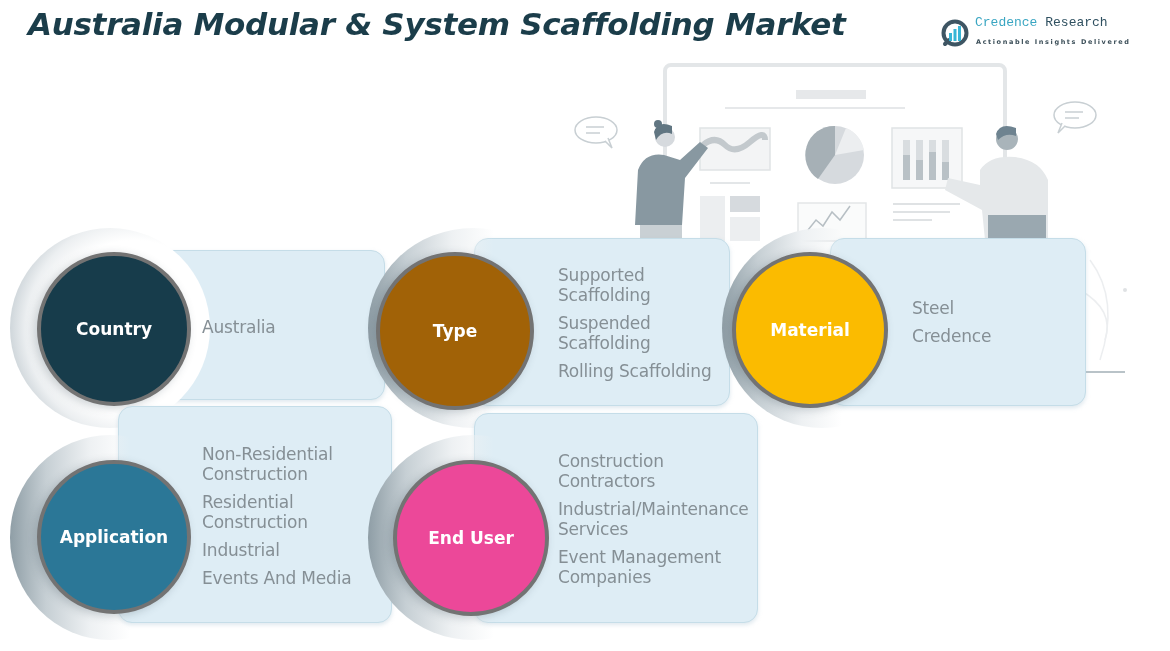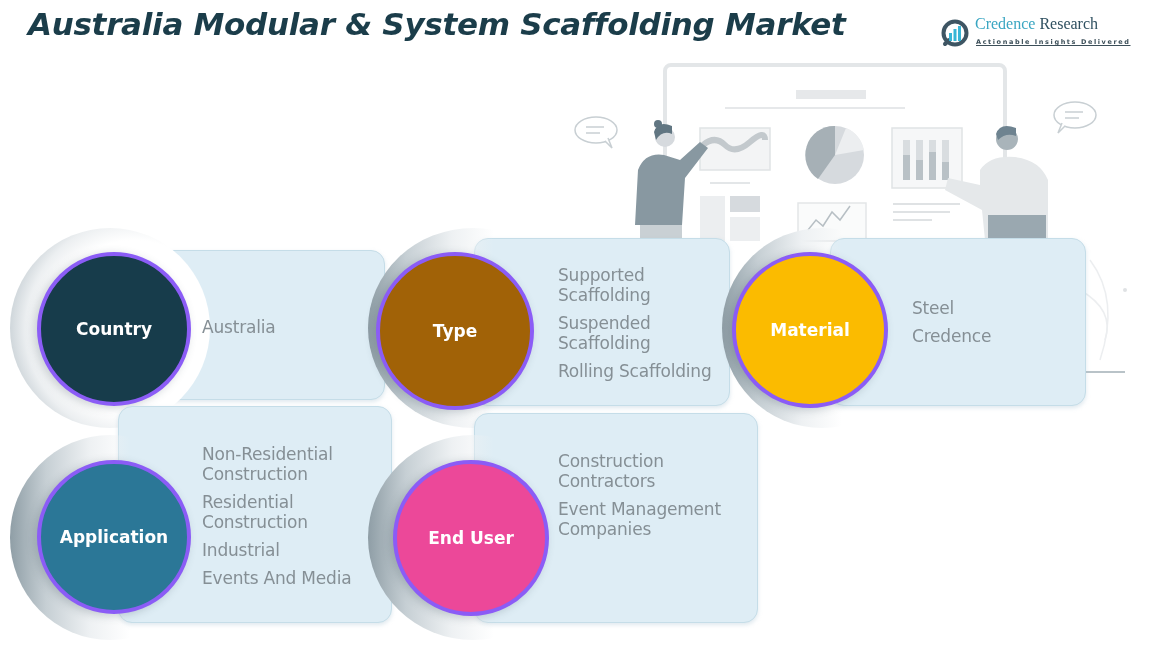--- a/index.html
+++ b/index.html
@@ -11,44 +11,44 @@
   .title {
     position: absolute; left: 28px; top: 6px;
     font-family: "DejaVu Sans", sans-serif;
     font-weight: bold; font-style: italic;
     font-size: 31px; color: #1b3d4a; letter-spacing: -0.3px;
     white-space: nowrap;
   }
   .logo { position: absolute; left: 940px; top: 16px; width: 200px; height: 36px; }
   .logo-icon { position: absolute; left: 0; top: 2px; width: 30px; height: 30px; }
   .logo-name {
-    position: absolute; left: 35px; top: -1px; font-size: 16px; color: #2f5060;
-    font-family: Liberation Serif, serif; white-space: nowrap;
+    position: absolute; left: 35px; top: -1px; font-size: 13px; color: #2f5060;
+    font-family: Liberation Mono, monospace; white-space: nowrap;
   }
   .logo-name .c { color: #3aa6c2; }
   .logo-tag {
     position: absolute; left: 36px; top: 22px; font-size: 6.5px; color: #3b4e58;
-    letter-spacing: 1.6px; font-family: "DejaVu Sans", sans-serif; white-space: nowrap; font-weight: bold; text-decoration: underline;
+    letter-spacing: 1.6px; font-family: "DejaVu Sans", sans-serif; white-space: nowrap; font-weight: bold;
   }
   .illustration { position: absolute; left: 560px; top: 60px; width: 570px; height: 320px; }
 
   .card {
     position: absolute; background: #deedf5; border: 1.5px solid #c5dde8;
     border-radius: 14px; box-sizing: border-box;
     box-shadow: 0 2px 4px rgba(160,190,205,0.35);
   }
   .ring {
     position: absolute; border-radius: 50%;
     background: radial-gradient(circle at 62% 50%, #ffffff 55%, #eceff1 68%, #c9d1d6 80%, #9aa9b1 100%);
   }
   .ring.half {
     background: linear-gradient(90deg, #8f9ea6 0%, #c6cfd4 18%, #eef1f3 40%, rgba(255,255,255,0) 60%);
   }
   .circle {
-    position: absolute; border-radius: 50%; border: 4px solid #8b5cf6;
+    position: absolute; border-radius: 50%; border: 4px solid #737373;
     box-sizing: border-box; display: flex; align-items: center; justify-content: center;
     box-shadow: -3px 2px 8px rgba(60,80,90,0.25);
   }
   .circle-label {
     color: #ffffff; font-weight: bold; font-size: 17px; font-family: "DejaVu Sans", sans-serif;
   }
   .items { position: absolute; }
   .item {
     color: #858f95; font-size: 17px; line-height: 20px; margin-bottom: 8px;
     font-family: "DejaVu Sans", sans-serif; letter-spacing: -0.2px;
@@ -192,15 +192,16 @@
 </div>
 
 <div>
   <div class="card" style="left:474px; top:413px; width:284px; height:210px;"></div>
   <div class="ring half" style="left:368px; top:435px; width:210px; height:205px;"></div>
   <div class="circle" style="left:393px; top:460px; width:156px; height:156px; background:#ec4899;">
     <span class="circle-label">End User</span>
   </div>
   <div class="items" style="left:558px; top:451px; width:200px;">
     <div class="item">Construction Contractors</div>
+    <div class="item">Industrial/Maintenance Services</div>
     <div class="item">Event Management Companies</div>
   </div>
 </div>
 
 </body></html>

